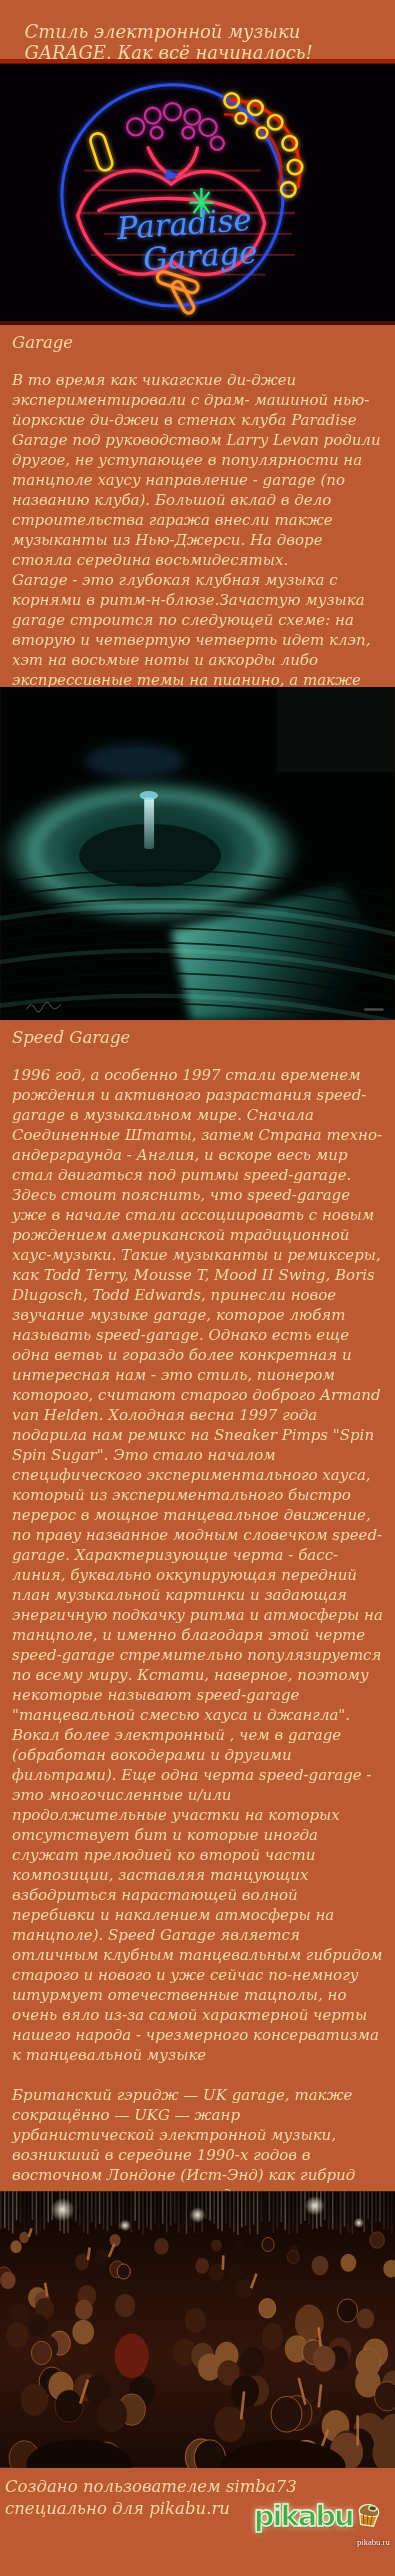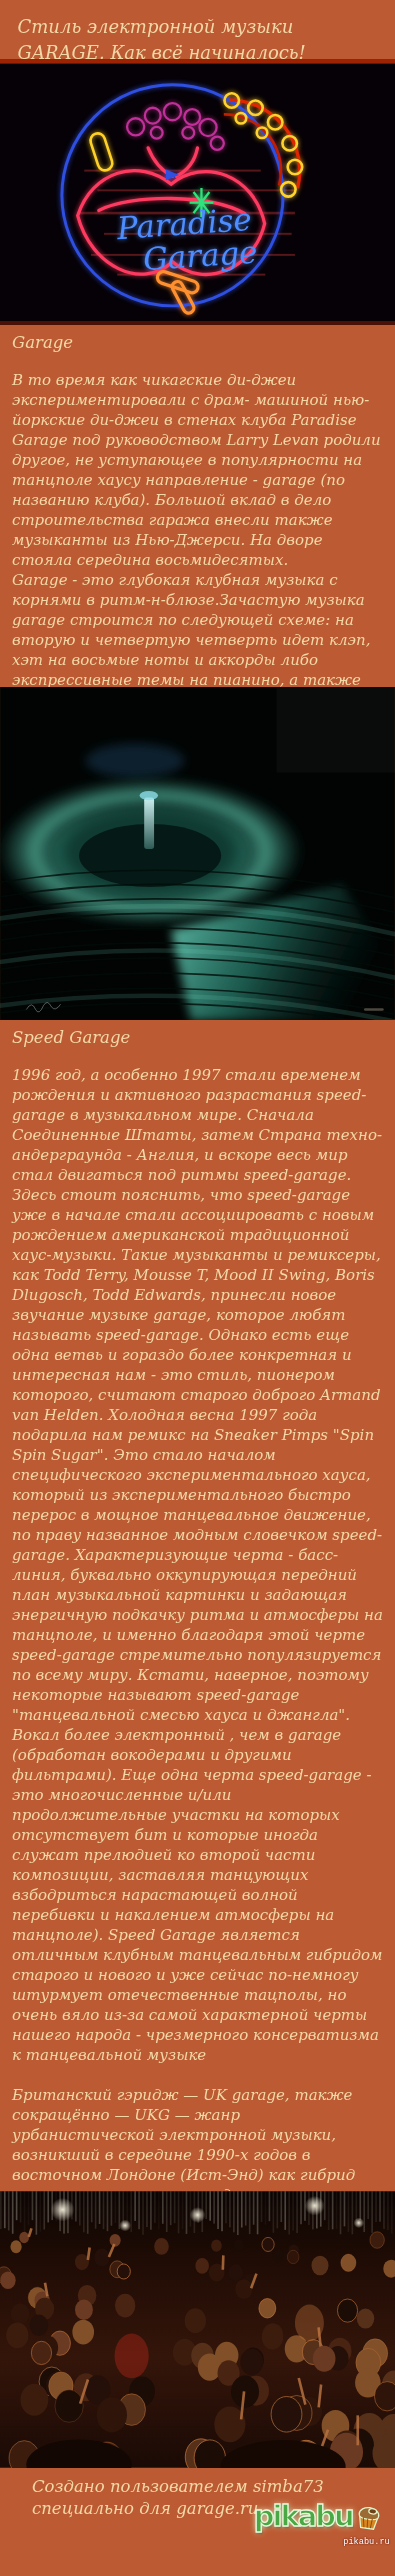--- a/index.html
+++ b/index.html
@@ -1,35 +1,35 @@
 <!DOCTYPE html>
 <html style="font-size:10.5px"><head>
 <meta charset="utf-8">
 <style>
   html,body{margin:0;padding:0;background:#bc5b33;}
   body{width:395px;font-family:"DejaVu Serif",serif;}
   .page{width:395px;overflow:hidden;}
   .txt{color:#f2d8a6;font-style:italic;}
   .title-block{height:59px;box-sizing:border-box;padding:9.2px 17px 0 12.5px;}
-  h1{font-size:18px;font-weight:normal;line-height:26px;margin:5px;}
+  h1{font-size:18px;font-weight:normal;line-height:21px;margin:12px;}
   figure{margin:0;padding:0;display:block;font-size:0;line-height:0;}
   .sec{box-sizing:border-box;padding:8px 12px 0 12px;overflow:hidden;}
   .sec1{height:362px;}
   .sec2{height:1171px;}
   h2{font-size:16.5px;font-weight:normal;margin:0 0 17px 0;line-height:20px;}
   .sec p{font-size:15px;line-height:20px;margin:0;}
   .sec p.gap{margin-top:20px;}
-  .footer{height:82px;box-sizing:border-box;position:relative;padding:8px 12px 0 32px;}
+  .footer{height:82px;box-sizing:border-box;position:relative;padding:8px 12px 0 5px;}
   .credit-line{font-size:16.5px;line-height:22.4px;font-style:italic;color:#f2d8a6;}
-  .pikabu-logo{position:absolute;right:12px;top:34px;display:flex;align-items:flex-end;}
+  .pikabu-logo{position:absolute;right:12px;top:34px;display:flex;align-items:flex-start;}
   .pl-text{font-family:"DejaVu Sans",sans-serif;font-weight:bold;font-size:29px;line-height:29px;
     color:#4aa845;letter-spacing:-2px;-webkit-text-stroke:1.3px #e7f9da;
     text-shadow:0 0 1.3px #ffffff,0 0 6px rgba(235,255,220,.9),1.3px 2px 2px rgba(25,70,20,.55);}
   .muffin{margin-left:1.3px;transform:rotate(8deg);}
-  .watermark{position:absolute;right:5.3px;bottom:2.6px;font-family:Liberation Mono, monospace;
+  .watermark{position:absolute;right:5.3px;bottom:2.6px;font-family:Liberation Serif, serif;
     font-size:8.6px;color:#ffffff;text-shadow:0 0 1.3px #8c2f24,0 0 2px #5c1812;font-style:normal;}
 </style>
 </head>
 <body>
 
 <div class="page">
 
   <header class="title-block">
     <h1 class="txt">Стиль электронной музыки GARAGE. Как всё начиналось!</h1>
   </header>
@@ -395,21 +395,21 @@
       <ellipse cx="120" cy="415" rx="80" ry="38" fill="#120702"></ellipse>
       <ellipse cx="430" cy="418" rx="95" ry="40" fill="#150803"></ellipse>
       <ellipse cx="200" cy="250" rx="26" ry="34" fill="rgba(150,35,20,0.55)"></ellipse>
       <ellipse cx="470" cy="200" rx="22" ry="28" fill="rgba(200,120,60,0.35)"></ellipse>
     </svg>
   </figure>
 
   <footer class="footer">
     <div>
       <div class="credit-line">Создано пользователем simba73</div>
-      <div class="credit-line">специально для garage.ru</div>
+      <div class="credit-line">специально для pikabu.ru</div>
     </div>
     <div class="pikabu-logo">
       <span class="pl-text">pikabu</span>
       <svg class="muffin" width="29" height="26" viewBox="0 0 44 40">
         <g stroke="#dff5cc" stroke-width="2">
           <path d="M8,18 L12,36 L32,36 L36,18 Z" fill="#d8861f"></path>
           <path d="M22,4 C30,4 38,9 37,16 C37,20 30,22 22,22 C14,22 7,20 7,16 C6,9 14,4 22,4 Z" fill="#9c6a33"></path>
           <ellipse cx="27" cy="9" rx="6" ry="4" fill="#6d4218"></ellipse>
         </g>
         <g stroke="#8a4d12" stroke-width="1.5" fill="none">

